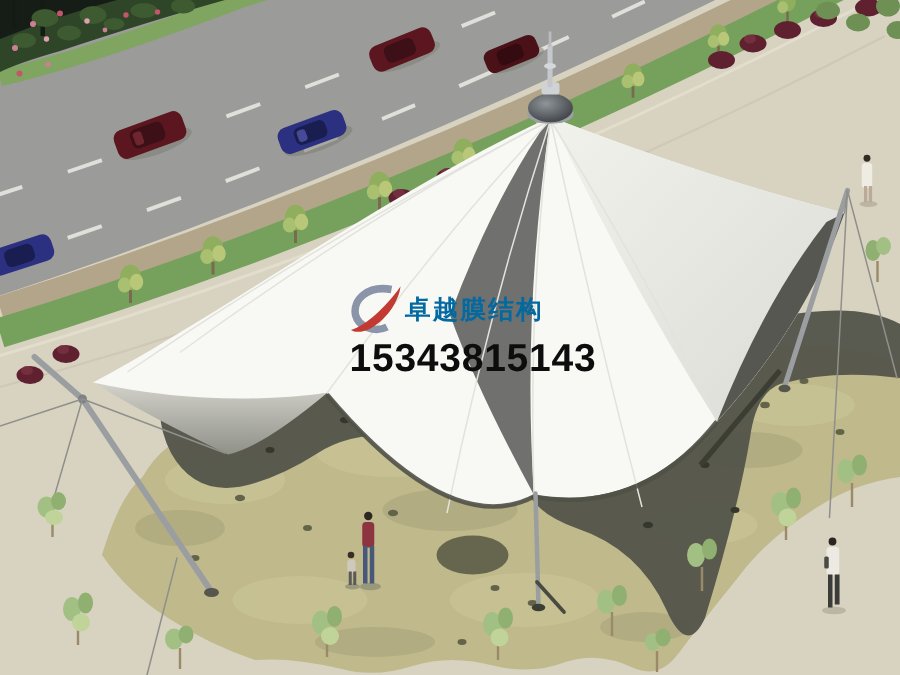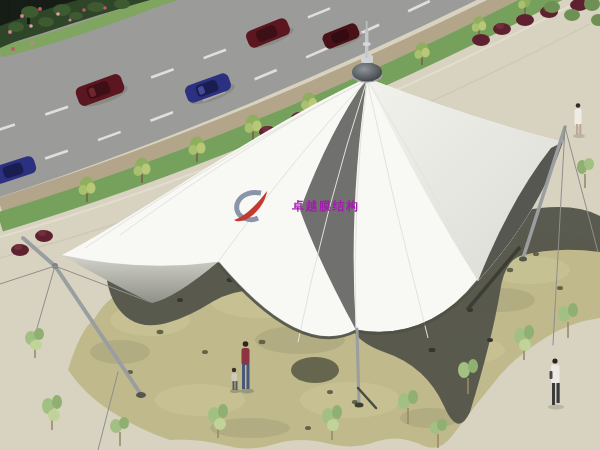--- a/index.html
+++ b/index.html
@@ -2,21 +2,21 @@
 <html><head>
 <meta charset="utf-8">
 <style>
   html,body{margin:0;padding:0;background:#ffffff;}
   #stage{position:relative;width:600px;height:450px;overflow:hidden;
          font-family:"Liberation Sans",sans-serif;background:#d8d2c1;}
   #scene{position:absolute;left:0;top:0;width:600px;height:450px;display:block;}
   .watermark{position:absolute;left:233px;top:189px;width:150px;pointer-events:none;}
   .wm-row{display:flex;align-items:center;}
   .wm-logo{width:37px;height:35px;flex:0 0 auto;}
-  .wm-company{margin-left:22px;font-size:12px;font-weight:bold;color:#a21caf;
+  .wm-company{margin-left:0;font-size:17px;font-weight:bold;color:#0369a1;
               letter-spacing:1.5px;white-space:nowrap;
               font-family:"Liberation Sans","DejaVu Sans",sans-serif;}
   .wm-phone{margin-top:1px;font-size:26px;font-weight:bold;color:#0d0d0d;
             letter-spacing:0.5px;white-space:nowrap;line-height:1;
             font-family:"Liberation Sans","DejaVu Sans",sans-serif;}
 </style>
 </head>
 <body>
 
 <div id="stage">
@@ -407,14 +407,15 @@
 </svg>
 
 <div class="watermark">
   <div class="wm-row">
     <svg class="wm-logo" viewBox="0 0 37 35">
       <path d="M28,4 C12,1 2,11 4,21 C6,29 17,33 25,29" fill="none" stroke="#8b95aa" stroke-width="5"></path>
       <path d="M1,31 C11,28 24,16 34,2 C33,11 26,23 14,30 C9,32.5 4,33 1,31 Z" fill="#c23a32"></path>
     </svg>
     <span class="wm-company">卓越膜结构</span>
   </div>
+  <div class="wm-phone">15343815143</div>
 </div>
 </div>
 
 </body></html>

